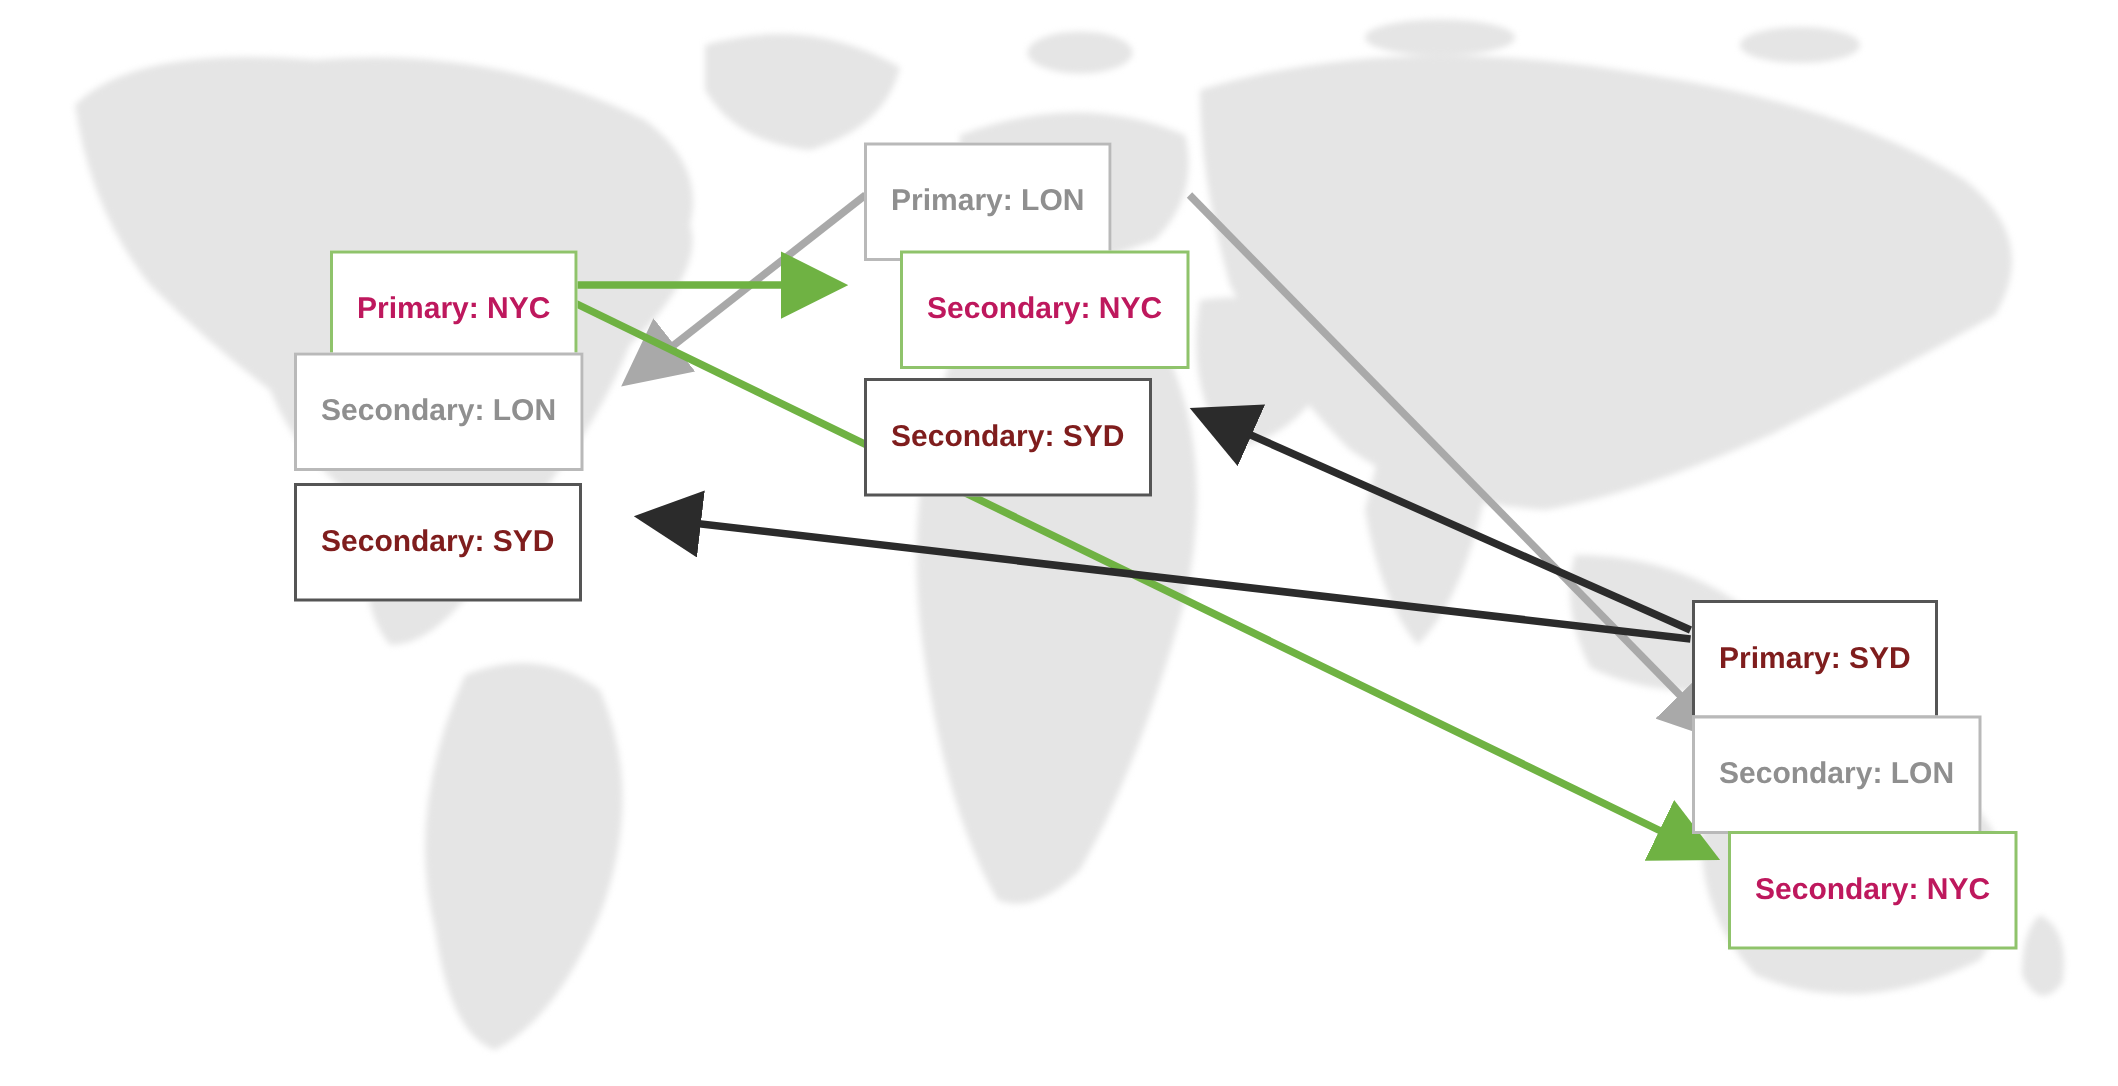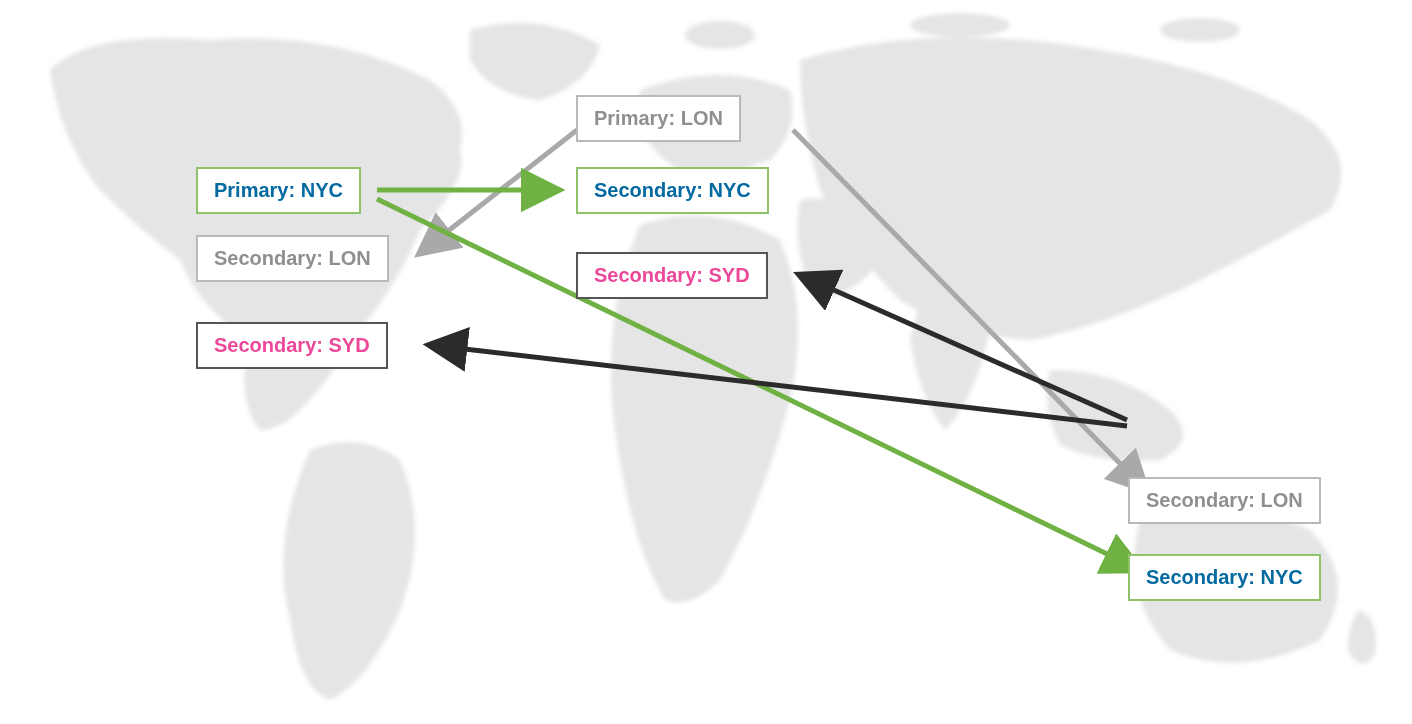--- a/index.html
+++ b/index.html
@@ -27,30 +27,30 @@
     position: absolute;
     inset: 0;
     z-index: 1;
     pointer-events: none;
   }
   .node {
     position: absolute;
     z-index: 2;
     background: #ffffff;
     border: 2px solid;
-    padding: 10px 16px;
+    padding: 26px 16px;
     font-size: 20px;
     font-weight: 700;
     white-space: nowrap;
     box-sizing: border-box;
     line-height: 1.15;
   }
-  .theme-green { color: #0369a1; border-color: #8fc36b; }
+  .theme-green { color: #be185d; border-color: #8fc36b; margin-left: 24px; }
   .theme-gray  { color: #8f8f8f; border-color: #b9b9b9; }
-  .theme-black { color: #ec4899; border-color: #555; }
+  .theme-black { color: #7f1d1d; border-color: #555; }
   .lbl-secondary { font-weight: 700; }
 </style>
 </head>
 <body>
 <div class="canvas">
 
   <div class="map-layer">
     <svg viewBox="0 0 1412 724" preserveAspectRatio="none">
       <g fill="#e5e5e5">
 
@@ -124,20 +124,23 @@
   <div class="node theme-gray" style="left:576px; top:95px;">
     <span class="lbl-role">Primary</span><span>: </span><span class="lbl-city">LON</span>
   </div>
   <div class="node theme-green" style="left:576px; top:167px;">
     <span class="lbl-secondary">Secondary</span><span class="lbl-secondary">: </span><span class="lbl-city">NYC</span>
   </div>
   <div class="node theme-black" style="left:576px; top:252px;">
     <span class="lbl-secondary">Secondary</span><span class="lbl-secondary">: </span><span class="lbl-city">SYD</span>
   </div>
 
+  <div class="node theme-black" style="left:1128px; top:400px;">
+    <span class="lbl-role">Primary</span><span>: </span><span class="lbl-city">SYD</span>
+  </div>
   <div class="node theme-gray" style="left:1128px; top:477px;">
     <span class="lbl-secondary">Secondary</span><span class="lbl-secondary">: </span><span class="lbl-city">LON</span>
   </div>
   <div class="node theme-green" style="left:1128px; top:554px;">
     <span class="lbl-secondary">Secondary</span><span class="lbl-secondary">: </span><span class="lbl-city">NYC</span>
   </div>
 
 </div>
 
 </body></html>

